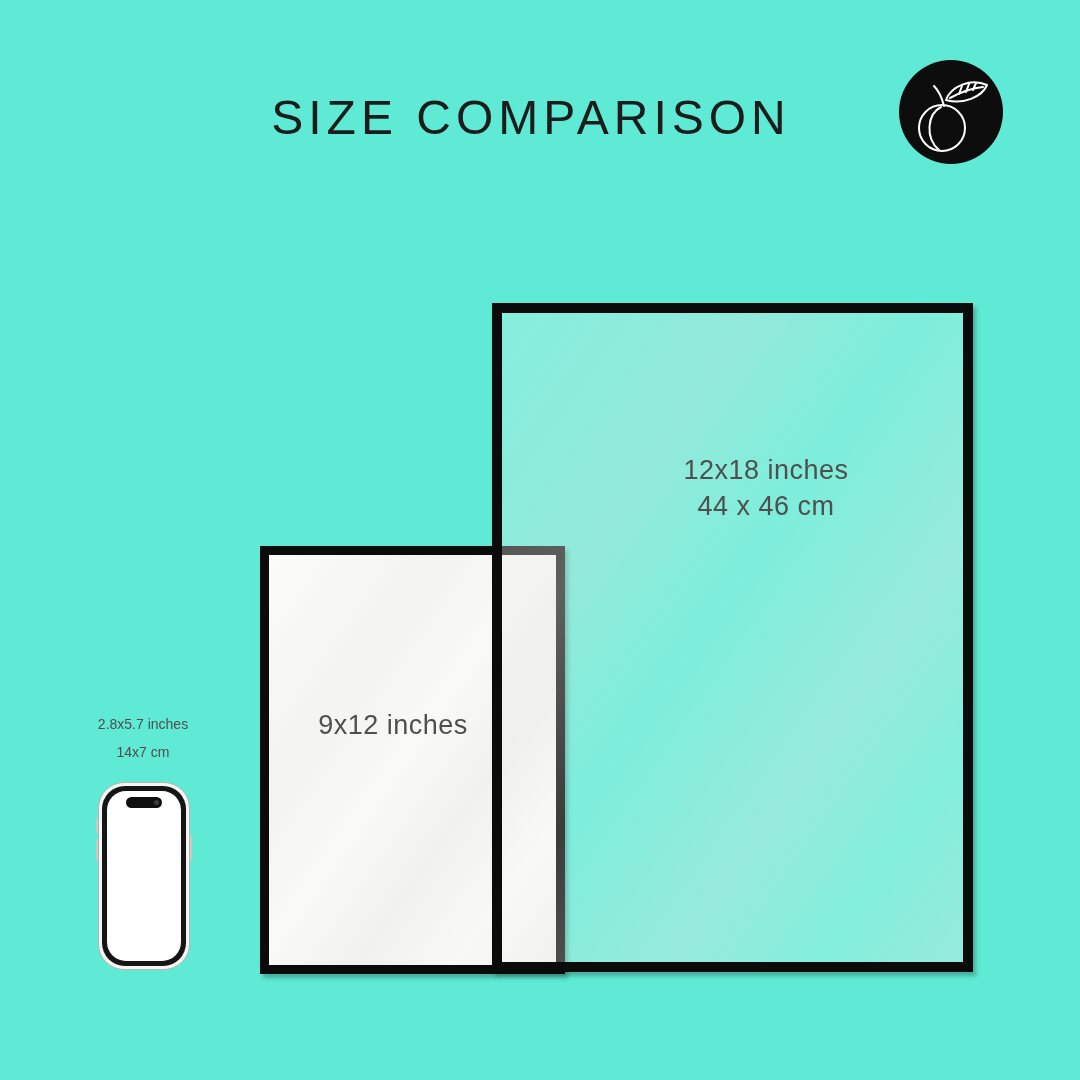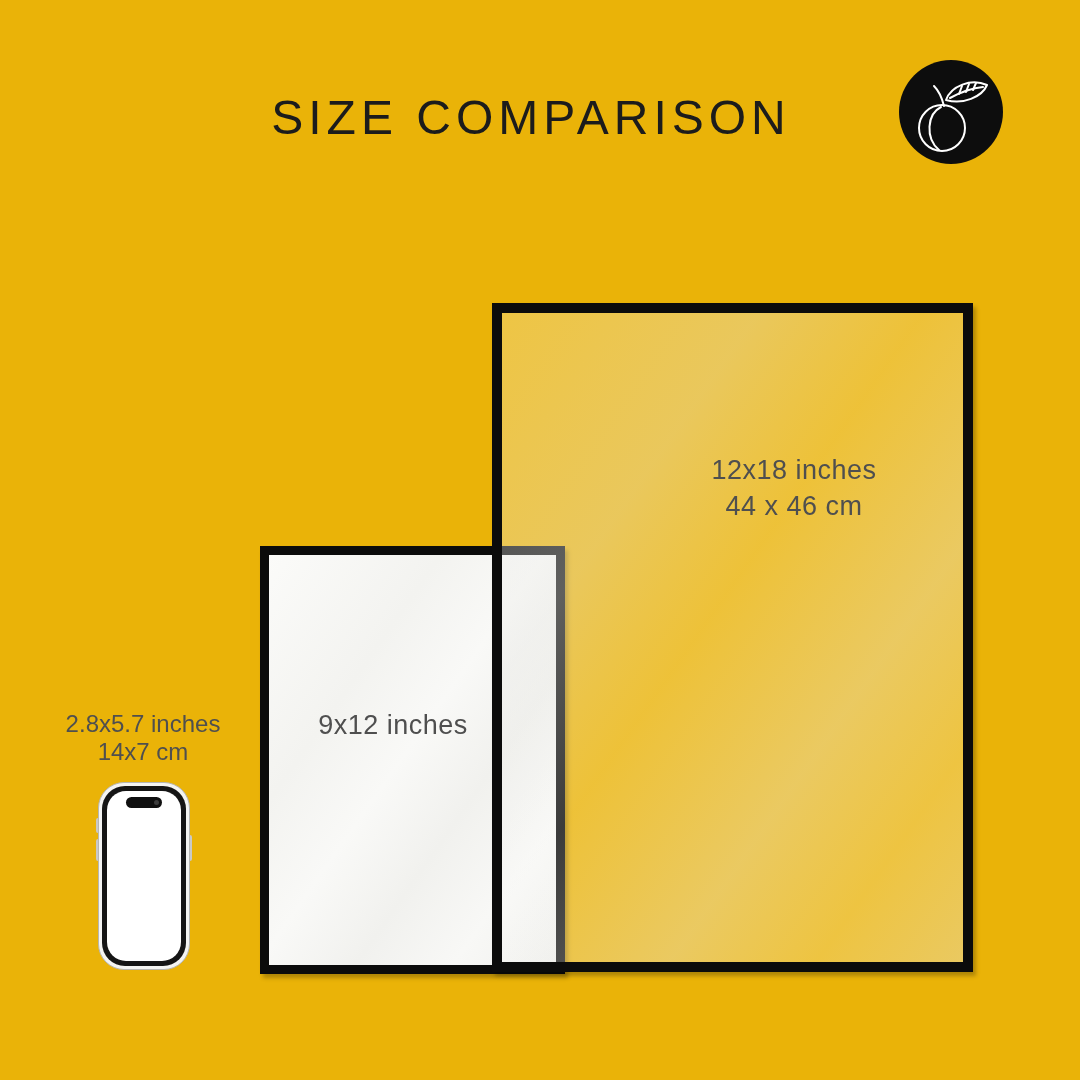--- a/index.html
+++ b/index.html
@@ -1,18 +1,18 @@
 <!DOCTYPE html>
 <html><head>
 <meta charset="utf-8">
 <style>
   html, body { margin: 0; padding: 0; background: #ffffff; }
   .canvas {
     position: relative; width: 1080px; height: 1080px;
-    background: #eab308; overflow: hidden;
+    background: #5eead4; overflow: hidden;
     font-family: "Liberation Sans", sans-serif;
   }
   .title {
     position: absolute; left: 531px; top: 90px; transform: translateX(-50%);
     font-size: 48px; font-weight: 400; letter-spacing: 5px;
     color: #1c1c1c; white-space: nowrap;
   }
   .logo { position: absolute; left: 899px; top: 60px; width: 104px; height: 104px; }
 
   .frame { position: absolute; box-sizing: border-box; border: 10px solid #0b0b0b; }
@@ -27,23 +27,23 @@
     background: linear-gradient(125deg, rgba(250,250,248,0.25) 0%, rgba(233,233,229,0.38) 28%,
                 rgba(252,252,250,0.20) 46%, rgba(235,235,231,0.40) 68%,
                 rgba(250,250,247,0.24) 84%, rgba(234,234,230,0.40) 100%);
     box-shadow: 3px 4px 4px rgba(0,0,0,0.25);
   }
 
   .size-label {
     position: absolute; z-index: 3; transform: translateX(-50%);
     text-align: center; color: #4f4f4f;
   }
-  .label-large { left: 766px; top: 452px; font-size: 27px; line-height: 36px; letter-spacing: 0.5px; margin-left: 28px; }
+  .label-large { left: 766px; top: 452px; font-size: 27px; line-height: 36px; letter-spacing: 0.5px; }
   .label-small { left: 393px; top: 707px; font-size: 27px; line-height: 37px; letter-spacing: 0.5px; }
-  .label-phone { left: 143px; top: 710px; font-size: 24px; line-height: 28px; }
+  .label-phone { left: 143px; top: 710px; font-size: 14px; line-height: 28px; }
 
   .phone { position: absolute; left: 98px; top: 782px; width: 92px; height: 188px; z-index: 1; }
   .phone-body {
     position: absolute; left: 0; right: 0; top: 0; bottom: 0; box-sizing: border-box;
     border-radius: 26px; background: #f4f4f2; border: 1px solid #b6b6b4; z-index: 1;
   }
   .phone-bezel { position: absolute; left: 3px; right: 3px; top: 3px; bottom: 3px;
     border-radius: 23px; background: #151515; }
   .phone-screen { position: absolute; left: 5px; right: 5px; top: 5px; bottom: 5px;
     border-radius: 19px; background: #ffffff; }

